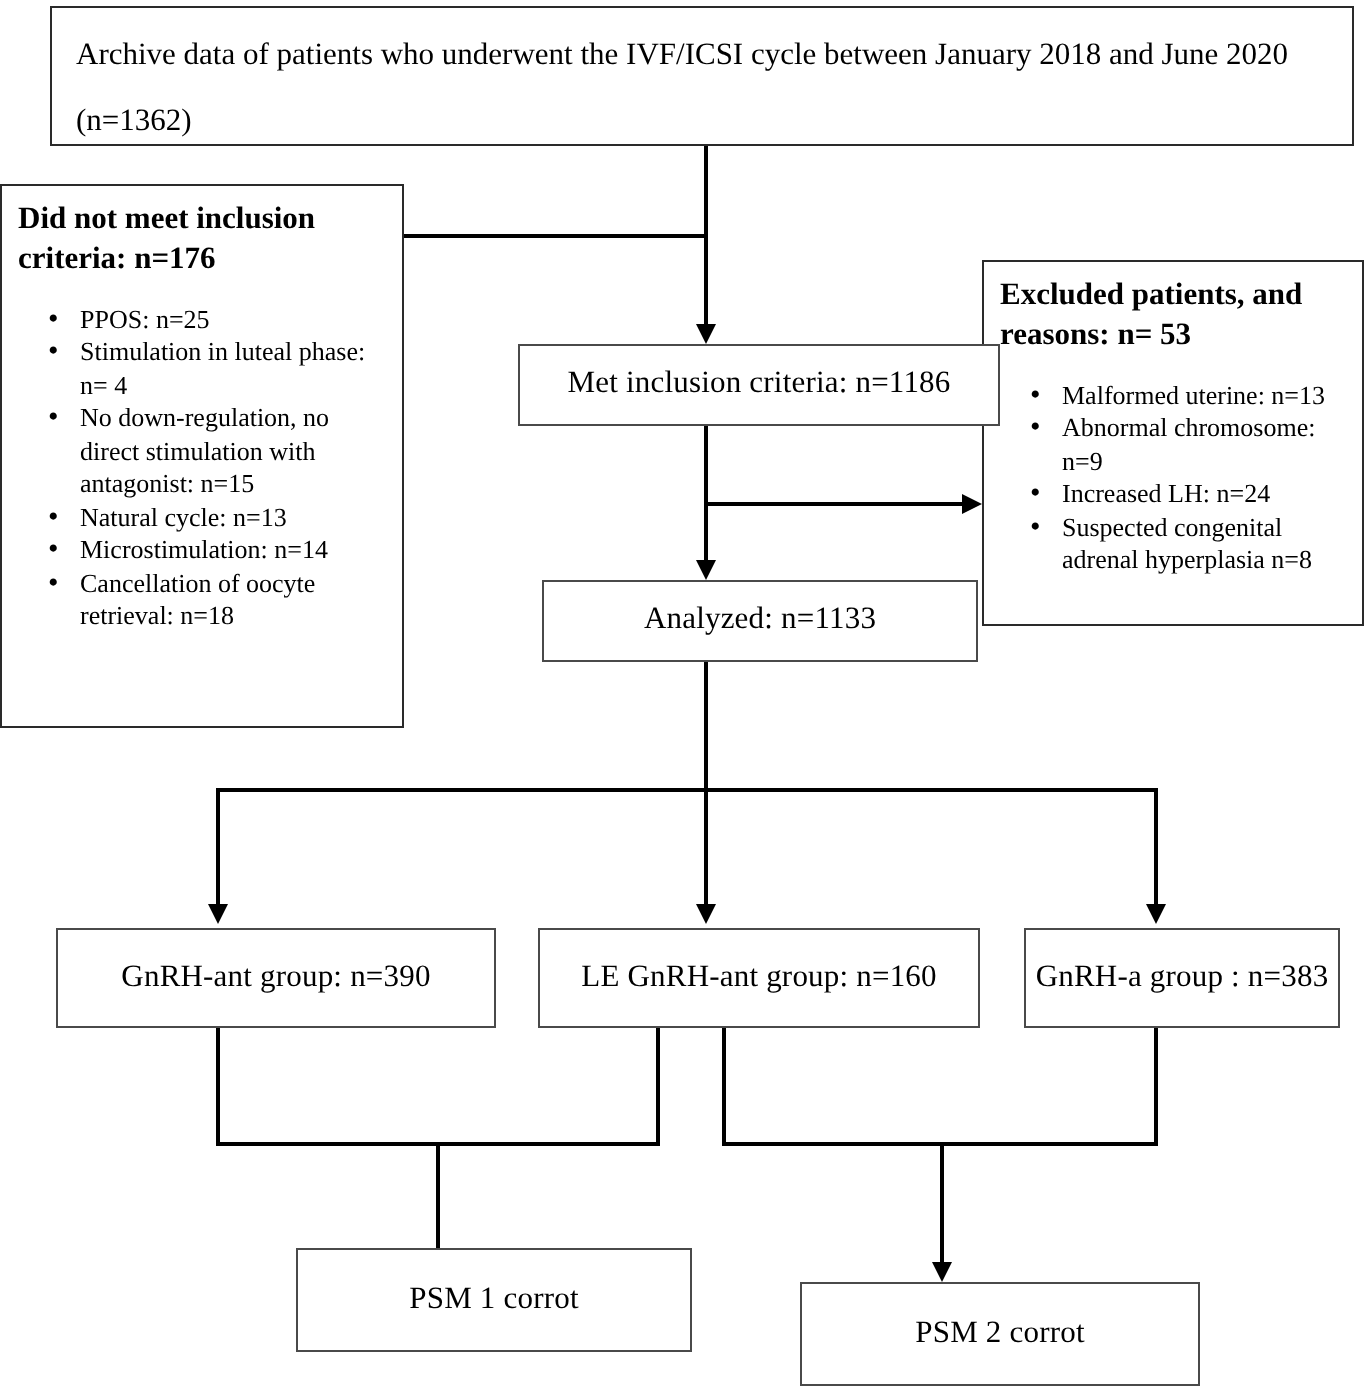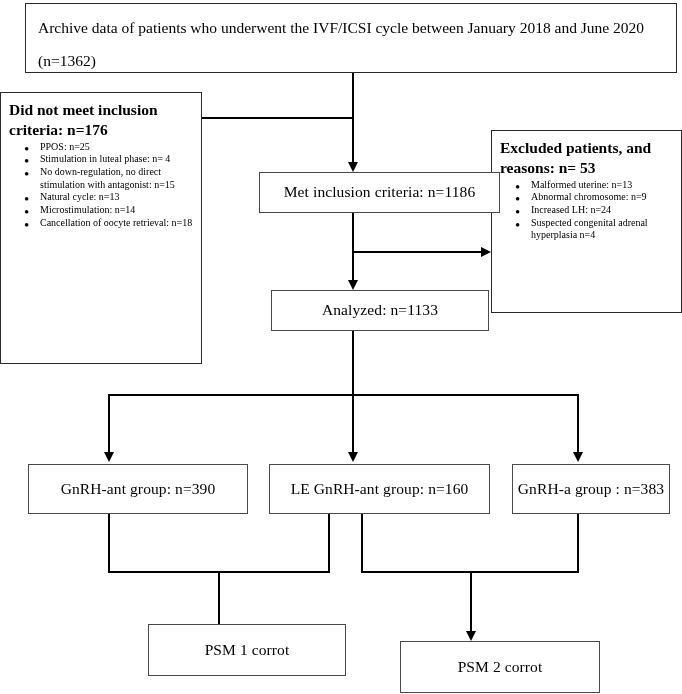--- a/index.html
+++ b/index.html
@@ -40,24 +40,24 @@
     font-size: 15.5px;
     line-height: 2.1;
   }
   .hdr {
     font-weight: bold;
     font-size: 15.5px;
     line-height: 1.28;
     display: block;
   }
   ul.reasons {
-    margin: 1px 0 0 0;
+    margin: 12px 0 0 0;
     padding: 0 0 0 15px;
     list-style: none;
-    font-size: 10px;
+    font-size: 13px;
     line-height: 1.27;
   }
   ul.reasons > li {
     position: relative;
     padding-left: 16px;
     margin: 0 0 0 0;
   }
   ul.reasons > li::before {
     content: "\2022";
     position: absolute;
@@ -121,21 +121,21 @@
       <li>Cancellation of oocyte retrieval: n=18</li>
     </ul>
   </div>
 
   <div class="box box-strong pad-side" style="left:491px; top:130px; width:191px; height:183px;">
     <span class="hdr">Excluded patients, and reasons: n= 53</span>
     <ul class="reasons">
       <li>Malformed uterine: n=13</li>
       <li>Abnormal chromosome: n=9</li>
       <li>Increased LH: n=24</li>
-      <li>Suspected congenital adrenal hyperplasia n=4</li>
+      <li>Suspected congenital adrenal hyperplasia n=8</li>
     </ul>
   </div>
 
   <div class="box ctr txt" style="left:231px; top:172px; width:241px; height:41px;">
     <span>Met inclusion criteria: n=1186</span>
   </div>
 
   <div class="vline" style="left:352px; top:213px; height:39px;"></div>
 
   <div class="hline" style="left:352px; top:251px; width:129px;"></div>

